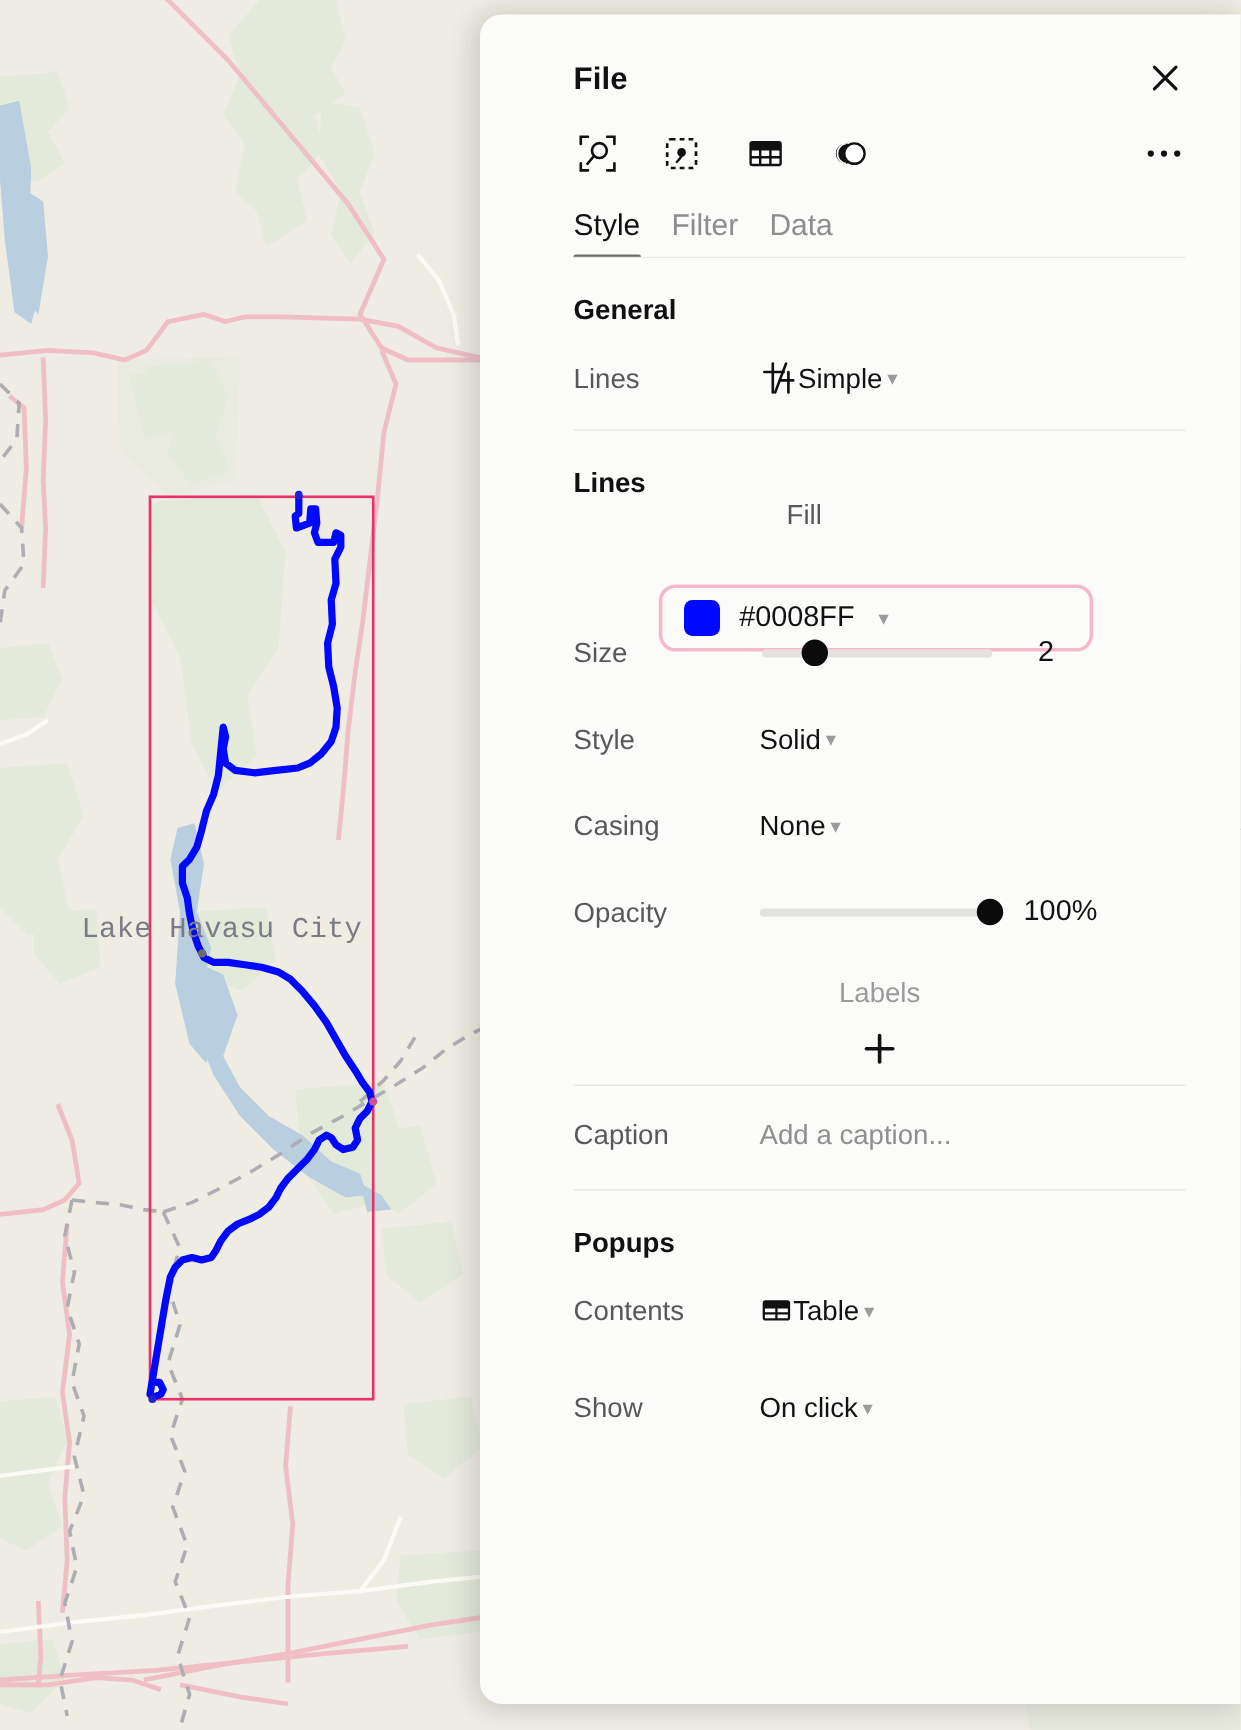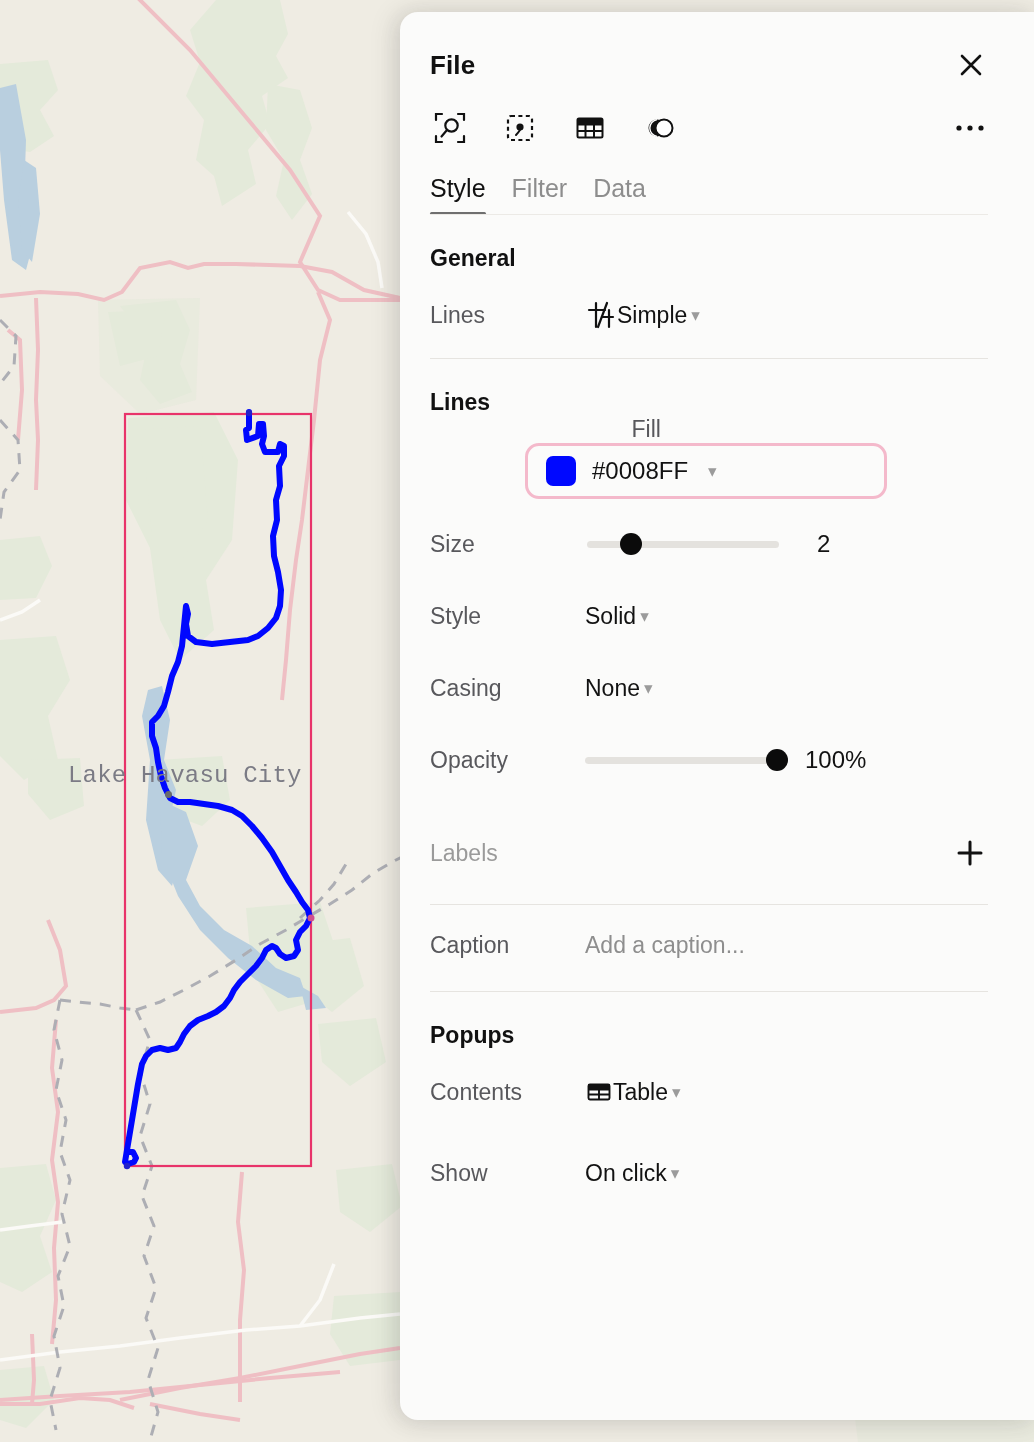--- a/index.html
+++ b/index.html
@@ -32,20 +32,21 @@
 
   
   .panel {
     position: absolute;
     left: 400px; top: 12px;
     width: 634px; height: 1408px;
     background: #fbfbfa;
     border-radius: 18px 0 0 18px;
     box-shadow: -6px 0 26px rgba(60,60,60,.13), 0 3px 22px rgba(60,60,60,.10);
     overflow: hidden;
+    padding-left: 48px;
   }
 
   .panel-head {
     display: flex; align-items: center; justify-content: space-between;
     padding: 36px 46px 0 30px;
   }
   .panel-title {
     font-size: 26px; font-weight: bold; color: #111;
     letter-spacing: .1px;
   }
@@ -129,20 +130,21 @@
   
   .fill-wrap {
     display: flex; align-items: center; gap: 16px;
     border: 3px solid #f4b9cb;
     border-radius: 14px;
     padding: 10px 18px;
     margin-left: -6px;
     width: 362px;
     background: transparent;
     cursor: pointer;
+    margin-top: 44px;
   }
   .swatch {
     width: 30px; height: 30px; border-radius: 7px; flex: none;
   }
   .fill-hex { font-size: 24px; color: #121212; }
 
   
   .slider {
     position: relative; width: 192px; height: 22px; display: flex; align-items: center;
     cursor: pointer;
@@ -404,21 +406,21 @@
       <div class="row-label">Opacity</div>
       <div class="row-value" style="margin-left:0px;">
         <div class="slider">
           <div class="track"></div>
           <div class="thumb" style="left:100%;"></div>
         </div>
         <span class="slider-val" style="margin-left:28px;">100%</span>
       </div>
     </div>
 
-    <div class="labels-row" style="margin-top:18px;">
+    <div class="labels-row" style="margin-top:18px;flex-direction:column;">
       <div class="section-title muted" style="padding:0;">Labels</div>
       <div class="plus-btn">
         <svg width="30" height="30" viewBox="0 0 30 30">
           <path d="M15 4 L15 26 M4 15 L26 15" stroke="#111" stroke-width="3" stroke-linecap="round" fill="none"></path>
         </svg>
       </div>
     </div>
 
     <div class="divider" style="margin-top:12px;"></div>
 

